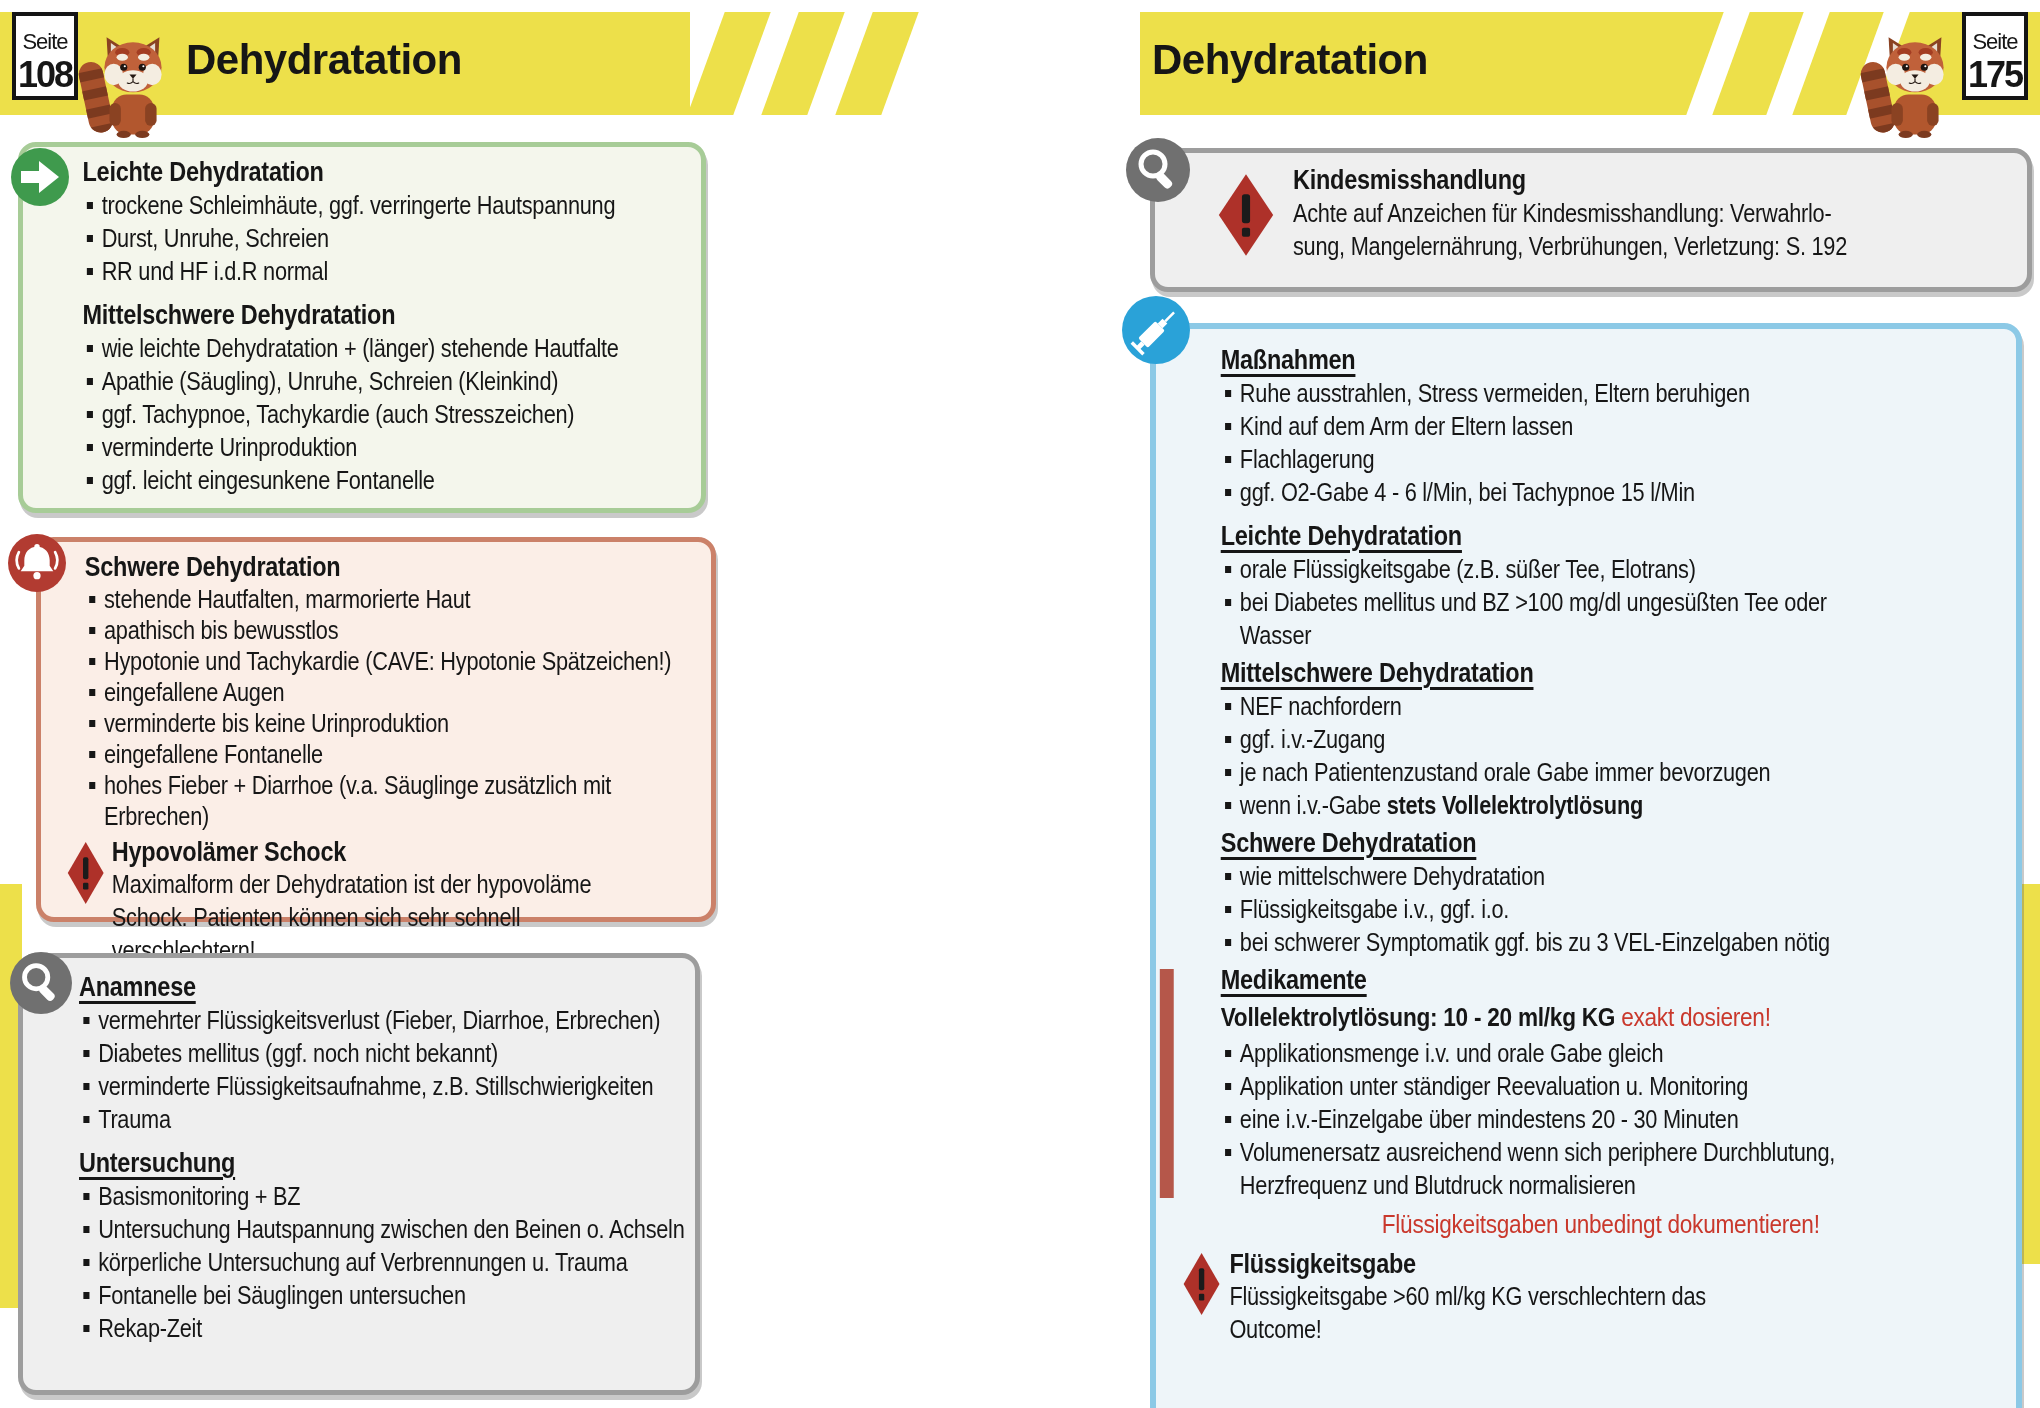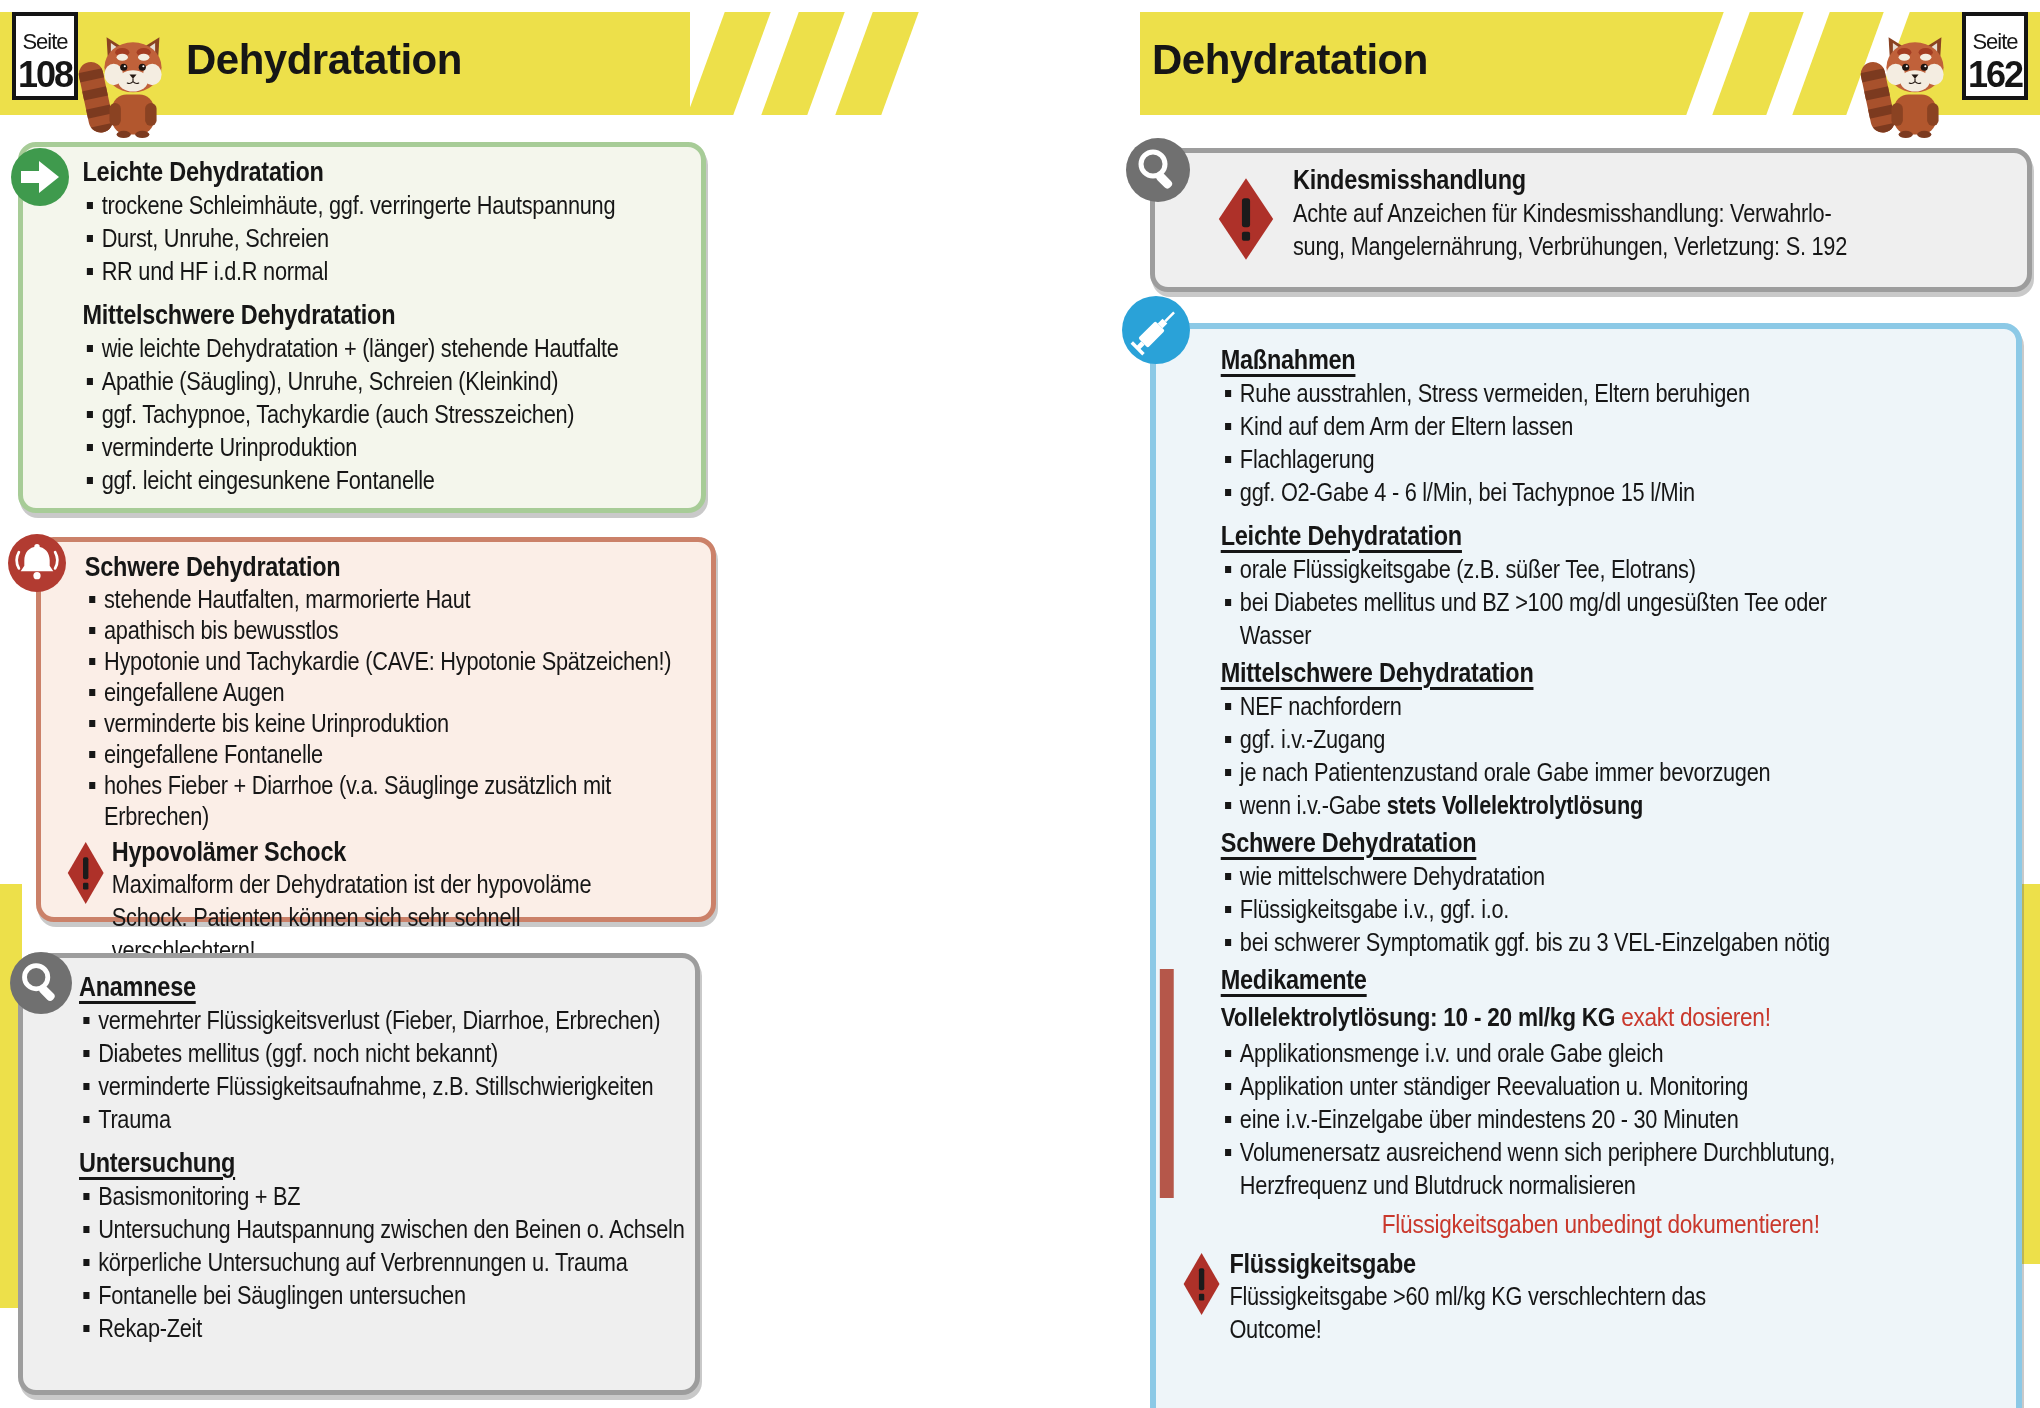--- a/index.html
+++ b/index.html
@@ -67,21 +67,21 @@
   .warn{display:flex;align-items:flex-start;}
   .warn-red{margin:4px 0 0 -21px;}
   .warn-red .wtxt{margin-left:8px;max-width:640px;}
   .warn-blue{margin:6px 0 0 -44px;}
   .warn-blue .wtxt{margin-left:10px;max-width:560px;}
   .wtxt h3{line-height:32px;}
   .wtxt .wbody{font-size:25px;line-height:33px;}
   .warn svg{flex:none;}
 
   
-  .abuse-flex{display:flex;align-items:flex-end;padding-top:10px;}
+  .abuse-flex{display:flex;align-items:center;padding-top:10px;}
   .abuse-flex svg{flex:none;margin-left:46px;margin-top:4px;}
   .abuse-text{flex:none;margin-left:18px;width:844px;transform:scaleX(.87);transform-origin:left top;}
   .abuse-line{font-size:25px;line-height:33px;}
 
   
   .med-wrap{position:relative;}
   .med-bar{position:absolute;left:-70px;top:6px;bottom:4px;width:16px;background:var(--med_bar);}
   .dose-line{font-size:26px;line-height:36px;margin:2px 0;}
   .dose-bold{font-weight:700;}
   .red-text{color:var(--text_red);}
@@ -250,21 +250,21 @@
   </svg>
 
   <div class="hdr hdr-right">
     <div class="band band-r"></div>
     <div class="wstripe" style="left:565px"></div>
     <div class="wstripe" style="left:645px"></div>
     <div class="wstripe" style="left:725px"></div>
   </div>
   <div class="seite-box seite-r">
     <div class="seite-word">Seite</div>
-    <div class="seite-num">162</div>
+    <div class="seite-num">175</div>
   </div>
   <svg class="panda panda-r" width="100" height="150">
       <use href="#sym-panda"></use>
     </svg>
   <div class="page-title title-r">Dehydratation</div>
 
   <div class="side-tab tab-r"></div>
 
   <div class="infobox box-abuse">
     <div class="abuse-flex">

